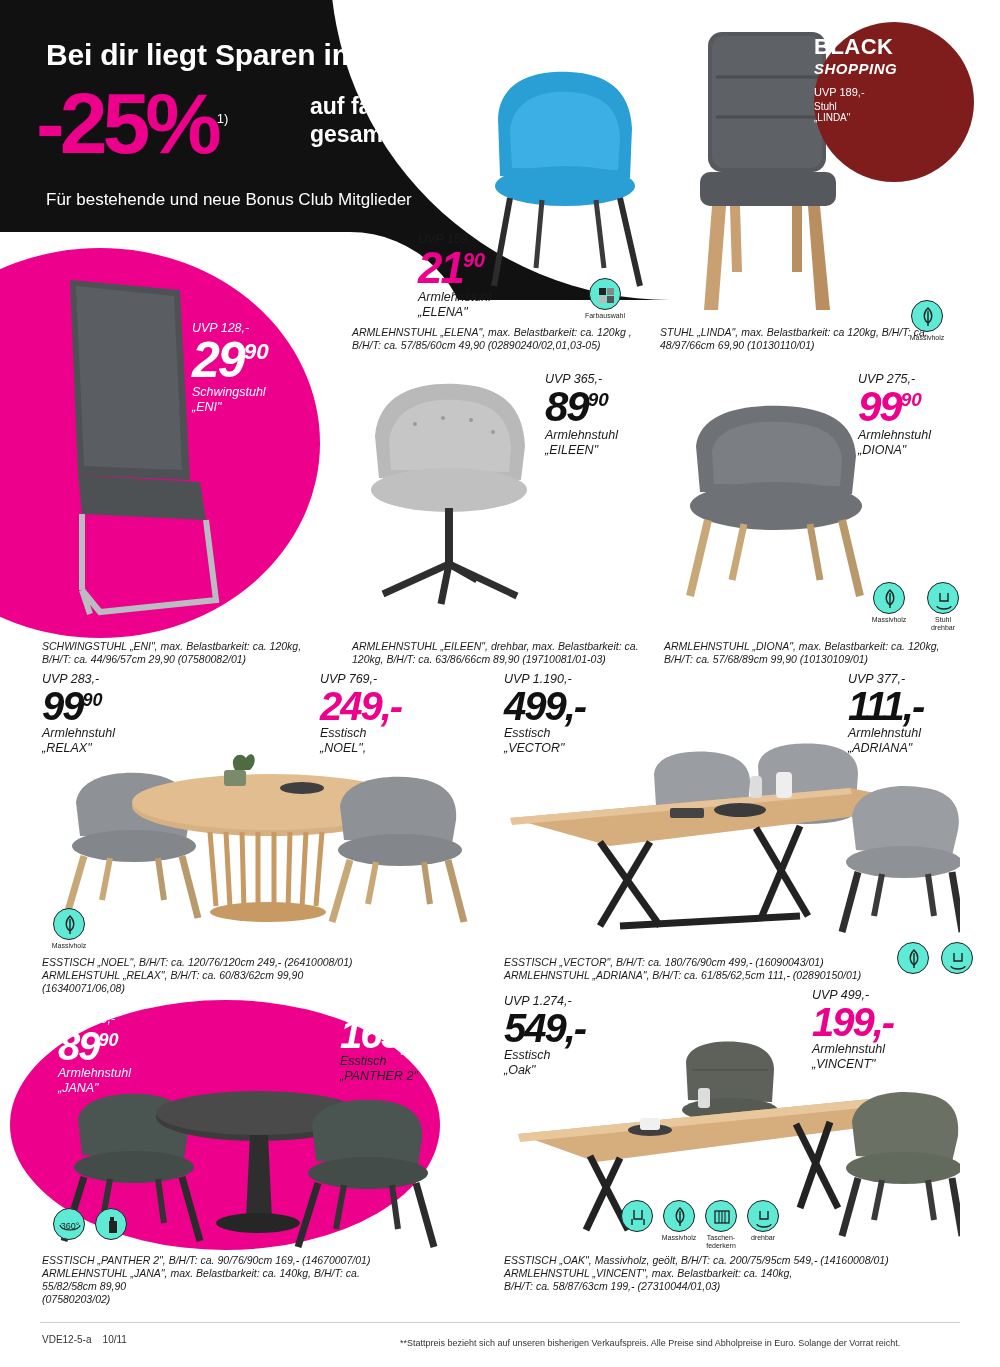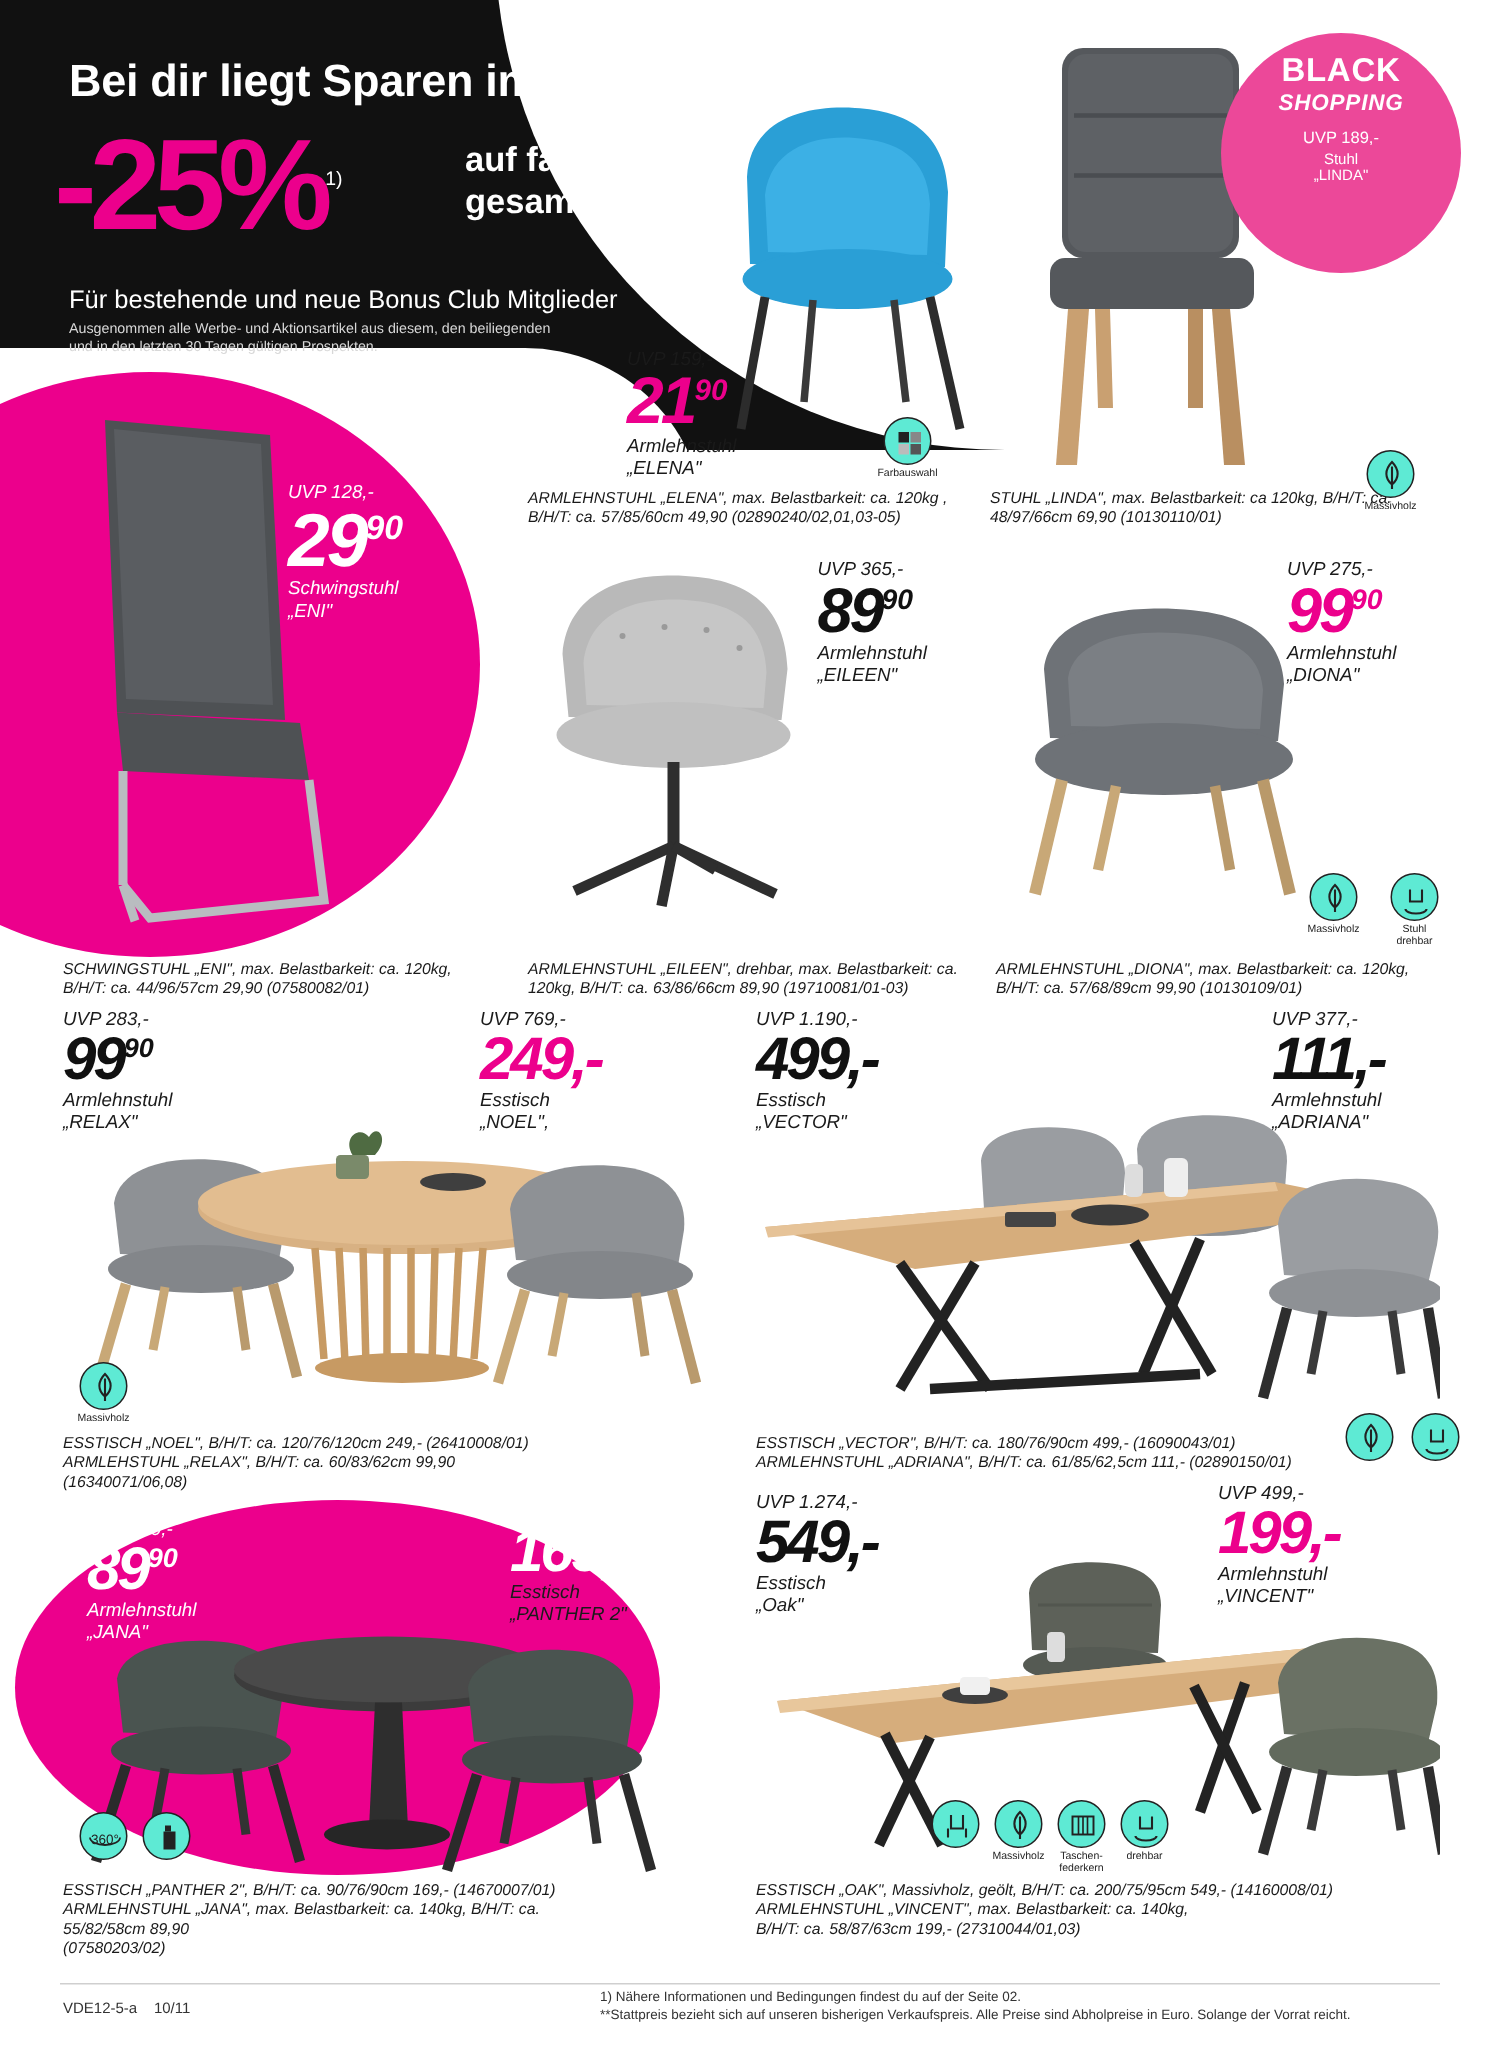--- a/index.html
+++ b/index.html
@@ -53,22 +53,22 @@
     color:#ffffff; font-size:17px;
   }
   .hdr-fine {
     position:absolute; left:46px; top:214px; width:330px;
     color:#d8d8d8; font-size:9.5px; line-height:12px;
   }
 
   
   .badge {
     position:absolute; right:26px; top:22px; width:160px; height:160px;
-    background:#ec4899; border-radius:50%;
-    color:#ffffff; text-align:center;
+    background:#7f1d1d; border-radius:50%;
+    color:#ffffff; 
   }
   .badge .b1 { font-size:22px; font-weight:bold; letter-spacing:0.5px; margin-top:14px; line-height:22px;}
   .badge .b2 { font-size:15px; font-weight:bold; letter-spacing:0.5px; line-height:22px;font-style:italic;}
   .badge .buvp { font-size:11px; margin-top:6px; }
   .badge .bprice { font-size:44px; font-weight:bold; line-height:42px; letter-spacing:-2px; }
   .badge .bprice sup { font-size:20px; vertical-align:super; letter-spacing:0; }
   .badge .bname { font-size:10px; line-height:11px; margin-top:3px; }
 
   
   .blob-left {
@@ -116,21 +116,20 @@
   <div class="hdr-black"></div>
   <div class="hdr-curve"></div>
   <div class="hdr-curve2"></div>
 
   <div class="hdr-title">Bei dir liegt Sparen im Trend?</div>
   <div class="hdr-discount">
     <span>-25%</span><span class="sup">1)</span>
   </div>
   <div class="hdr-sub">auf fast den gesamten Einkauf</div>
   <div class="hdr-members">Für bestehende und neue Bonus Club Mitglieder</div>
-  <div class="hdr-fine">Ausgenommen alle Werbe- und Aktionsartikel aus diesem, den beiliegenden und in den letzten 30 Tagen gültigen Prospekten.</div>
 
   <svg class="shape" style="left:660px; top:22px;" width="220" height="300" viewBox="0 0 220 300">
     <rect x="48" y="10" width="118" height="140" rx="14" fill="#55585c"></rect>
     <rect x="52" y="14" width="110" height="132" rx="12" fill="#5e6165"></rect>
     <line x1="56" y1="55" x2="158" y2="55" stroke="#4a4d51" stroke-width="3"></line>
     <line x1="56" y1="95" x2="158" y2="95" stroke="#4a4d51" stroke-width="3"></line>
     <rect x="40" y="150" width="136" height="34" rx="10" fill="#55585c"></rect>
     <path d="M52 184 L44 288 L58 288 L66 184 Z" fill="#c9a071"></path>
     <path d="M160 184 L170 288 L156 288 L148 184 Z" fill="#b98f61"></path>
     <path d="M70 184 L72 250 L82 250 L80 184 Z" fill="#c9a071"></path>
@@ -585,17 +584,16 @@
     <div>B/H/T: ca. 58/87/63cm 199,- (27310044/01,03)</div>
   </div>
 
   <div class="divider" style="left:40px; bottom:44px; width:920px;"></div>
   <div class="footer-left">
     <span>VDE12-5-a</span>
     &nbsp;&nbsp;
     <span>10/11</span>
   </div>
   <div class="footer-right">
-    <div>1) Nähere Informationen und Bedingungen findest du auf der Seite 02.</div>
     <div>**Stattpreis bezieht sich auf unseren bisherigen Verkaufspreis. Alle Preise sind Abholpreise in Euro. Solange der Vorrat reicht.</div>
   </div>
 
 </div>
 
 </body></html>

